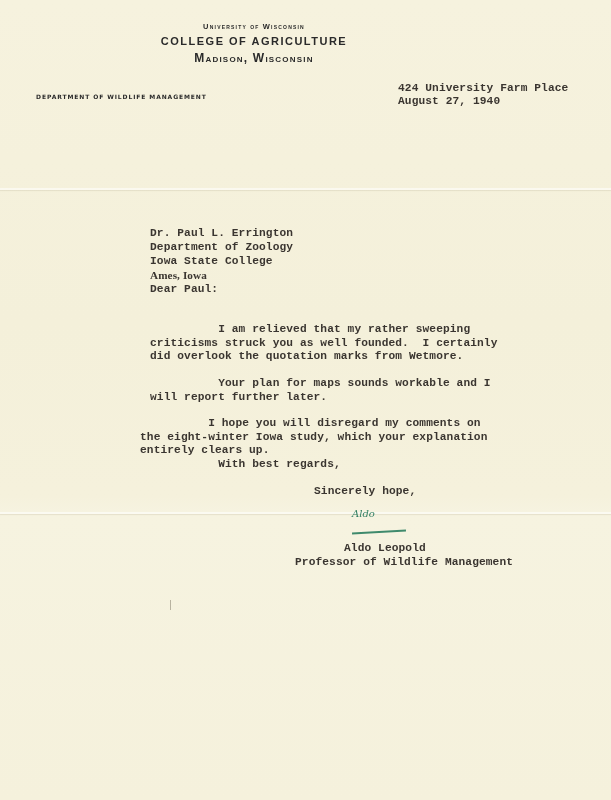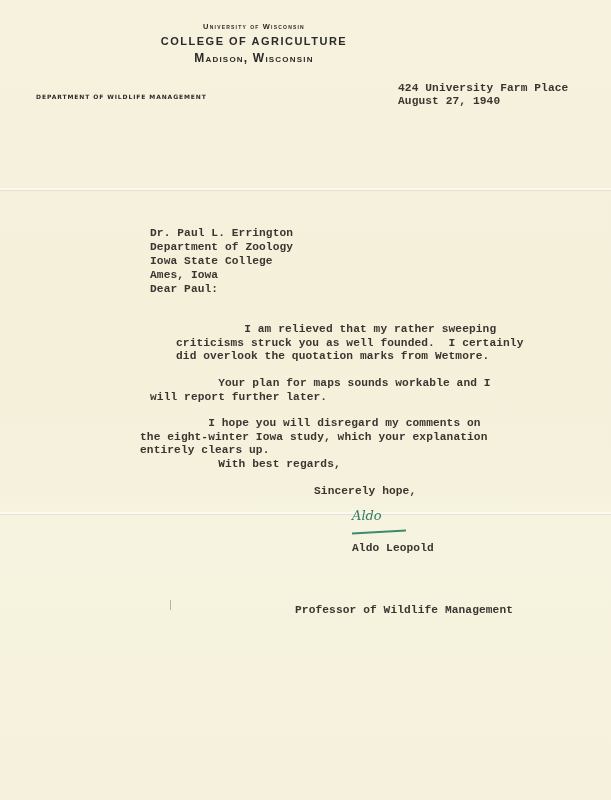--- a/index.html
+++ b/index.html
@@ -73,21 +73,21 @@
       white-space: pre;
       font-weight: bold;
       letter-spacing: 0.1px;
     }
     .sig {
       position: absolute;
       left: 352px;
       top: 508px;
       font-family: "DejaVu Serif", serif;
       font-style: italic;
-      font-size: 13px;
+      font-size: 10px;
       color: #2f7d60;
     }
     .sig-line {
       position: absolute;
       left: 352px;
       top: 531px;
       width: 54px;
       height: 1.5px;
       background: #3f8a6c;
       transform: rotate(-3deg);
@@ -112,35 +112,35 @@
 <div class="letterhead lh-college">COLLEGE OF AGRICULTURE</div>
 <div class="letterhead lh-city">Madison, Wisconsin</div>
 <div class="dept">DEPARTMENT OF WILDLIFE MANAGEMENT</div>
 
 <div class="typed" style="left:398px; top:82px;font-family:Liberation Mono, monospace;">424 University Farm Place</div>
 <div class="typed" style="left:398px; top:95px;">August 27, 1940</div>
 
 <div class="typed" style="left:150px; top:227px;">Dr. Paul L. Errington</div>
 <div class="typed" style="left:150px; top:241px;">Department of Zoology</div>
 <div class="typed" style="left:150px; top:255px;text-align:right;">Iowa State College</div>
-<div class="typed" style="left:150px; top:269px;">Ames, Iowa</div>
+<div class="typed" style="left:150px; top:269px;font-family:Liberation Serif, serif;">Ames, Iowa</div>
 
 <div class="typed" style="left:150px; top:283px;">Dear Paul:</div>
 
-<div class="typed" style="left:150px; top:323px;margin-left:26px;">          I am relieved that my rather sweeping
+<div class="typed" style="left:150px; top:323px;">          I am relieved that my rather sweeping
 criticisms struck you as well founded.  I certainly
 did overlook the quotation marks from Wetmore.</div>
 <div class="typed" style="left:150px; top:377px;">          Your plan for maps sounds workable and I
 will report further later.</div>
 <div class="typed" style="left:140px; top:417px;">          I hope you will disregard my comments on
 the eight-winter Iowa study, which your explanation
 entirely clears up.</div>
 <div class="typed" style="left:150px; top:458px;text-align:center;">          With best regards,</div>
 
 <div class="typed" style="left:314px; top:485px;">Sincerely hope,</div>
 
 <div class="sig">Aldo</div>
 <div class="sig-line"></div>
 
-<div class="typed" style="left:352px; top:542px;">Aldo Leopold</div>
-<div class="typed" style="left:295px; top:556px;margin-top:48px;">Professor of Wildlife Management</div>
+<div class="typed" style="left:344px; top:542px;">Aldo Leopold</div>
+<div class="typed" style="left:295px; top:556px;">Professor of Wildlife Management</div>
 
 <div class="mark"></div>
 
 </body></html>

